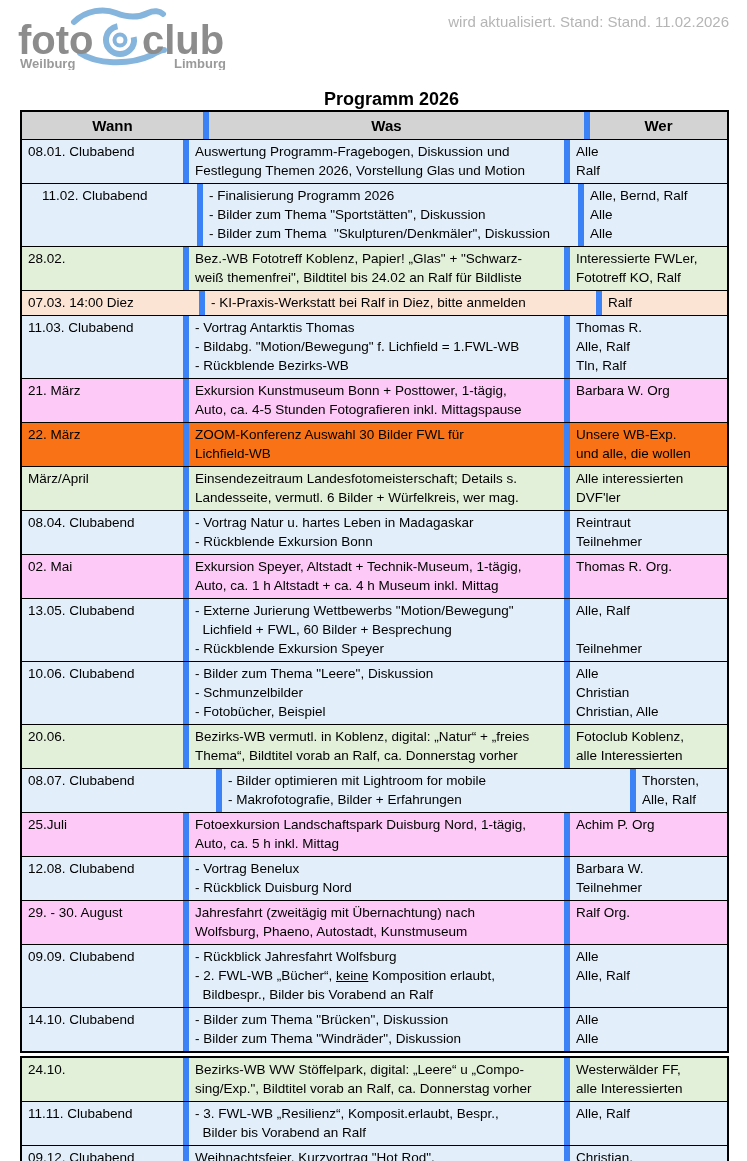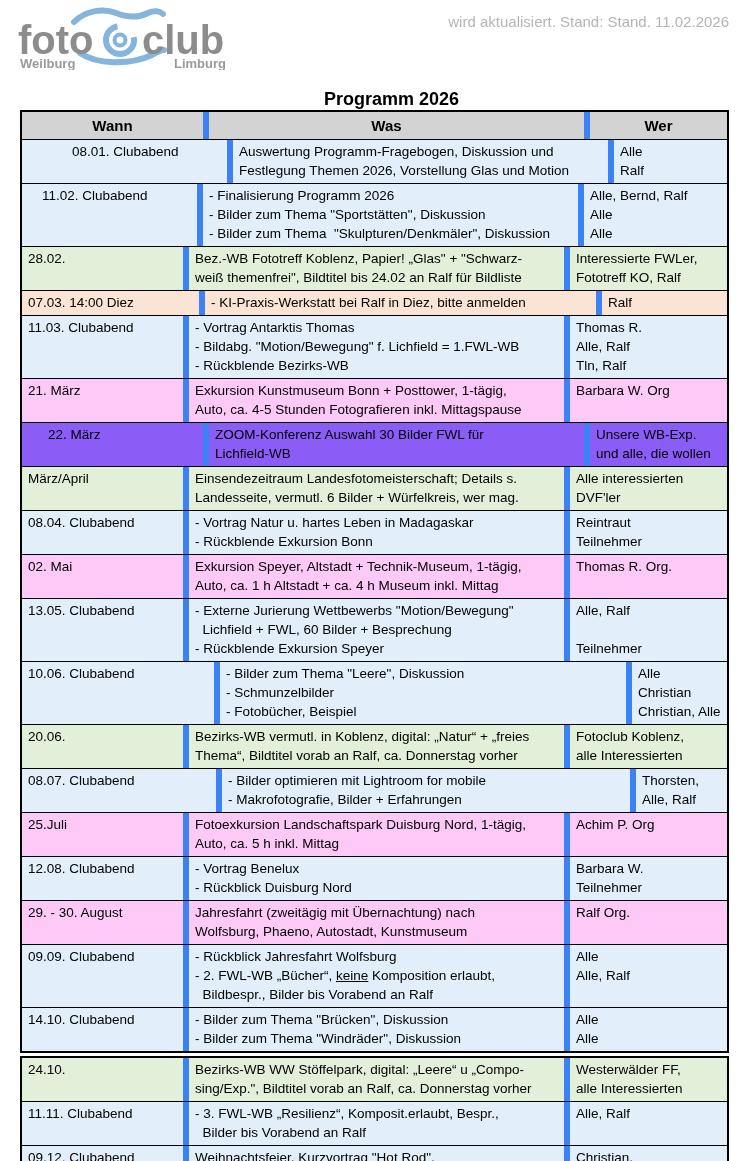--- a/index.html
+++ b/index.html
@@ -49,21 +49,21 @@
   <div class="status">wird aktualisiert. Stand: Stand. 11.02.2026</div>
   <h1 class="title">Programm 2026</h1>
 </div>
 
 <div class="tbl" id="table-a">
   <div class="row head" style="background: rgb(211, 211, 211);">
     <div class="cell">Wann</div>
     <div class="cell">Was</div>
     <div class="cell">Wer</div>
   </div>
-<div class="row" style="background: rgb(226, 239, 250); padding-left: 44px;">
+<div class="row" style="background: rgb(226, 239, 250);">
       <div class="cell"><div class="line">08.01. Clubabend</div></div>
       <div class="cell"><div class="line">Auswertung Programm-Fragebogen, Diskussion und</div><div class="line">Festlegung Themen 2026, Vorstellung Glas und Motion</div></div>
       <div class="cell"><div class="line">Alle</div><div class="line">Ralf</div></div>
     </div>
     <div class="row" style="background: rgb(226, 239, 250); padding-left: 14px;">
       <div class="cell"><div class="line">11.02. Clubabend</div></div>
       <div class="cell"><div class="line">- Finalisierung Programm 2026</div><div class="line">- Bilder zum Thema "Sportstätten", Diskussion</div><div class="line">- Bilder zum Thema  "Skulpturen/Denkmäler", Diskussion</div></div>
       <div class="cell"><div class="line">Alle, Bernd, Ralf</div><div class="line">Alle</div><div class="line">Alle</div></div>
     </div>
     <div class="row" style="background: rgb(226, 239, 217);">
@@ -79,21 +79,21 @@
     <div class="row" style="background: rgb(226, 239, 250);">
       <div class="cell"><div class="line">11.03. Clubabend</div></div>
       <div class="cell"><div class="line">- Vortrag Antarktis Thomas</div><div class="line">- Bildabg. "Motion/Bewegung" f. Lichfield = 1.FWL-WB</div><div class="line">- Rückblende Bezirks-WB</div></div>
       <div class="cell"><div class="line">Thomas R.</div><div class="line">Alle, Ralf</div><div class="line">Tln, Ralf</div></div>
     </div>
     <div class="row" style="background: rgb(253, 201, 247);">
       <div class="cell"><div class="line">21. März</div></div>
       <div class="cell"><div class="line">Exkursion Kunstmuseum Bonn + Posttower, 1-tägig,</div><div class="line">Auto, ca. 4-5 Stunden Fotografieren inkl. Mittagspause</div></div>
       <div class="cell"><div class="line">Barbara W. Org</div></div>
     </div>
-    <div class="row" style="background: #8b5cf6; padding-left: 20px;">
+    <div class="row" style="background: #f97316;">
       <div class="cell"><div class="line">22. März</div></div>
       <div class="cell"><div class="line">ZOOM-Konferenz Auswahl 30 Bilder FWL für</div><div class="line">Lichfield-WB</div></div>
       <div class="cell"><div class="line">Unsere WB-Exp.</div><div class="line">und alle, die wollen</div></div>
     </div>
     <div class="row" style="background: rgb(226, 239, 217);">
       <div class="cell"><div class="line">März/April</div></div>
       <div class="cell"><div class="line">Einsendezeitraum Landesfotomeisterschaft; Details s.</div><div class="line">Landesseite, vermutl. 6 Bilder + Würfelkreis, wer mag.</div></div>
       <div class="cell"><div class="line">Alle interessierten</div><div class="line">DVF'ler</div></div>
     </div>
     <div class="row" style="background: rgb(226, 239, 250);">
@@ -104,21 +104,21 @@
     <div class="row" style="background: rgb(253, 201, 247);">
       <div class="cell"><div class="line">02. Mai</div></div>
       <div class="cell"><div class="line">Exkursion Speyer, Altstadt + Technik-Museum, 1-tägig,</div><div class="line">Auto, ca. 1 h Altstadt + ca. 4 h Museum inkl. Mittag</div></div>
       <div class="cell"><div class="line">Thomas R. Org.</div></div>
     </div>
     <div class="row" style="background: rgb(226, 239, 250);">
       <div class="cell"><div class="line">13.05. Clubabend</div></div>
       <div class="cell"><div class="line">- Externe Jurierung Wettbewerbs "Motion/Bewegung"</div><div class="line">  Lichfield + FWL, 60 Bilder + Besprechung</div><div class="line">- Rückblende Exkursion Speyer</div></div>
       <div class="cell"><div class="line">Alle, Ralf</div><div class="line">&nbsp;</div><div class="line">Teilnehmer</div></div>
     </div>
-    <div class="row" style="background: rgb(226, 239, 250); gap: 31px;">
+    <div class="row" style="background: rgb(226, 239, 250);">
       <div class="cell"><div class="line">10.06. Clubabend</div></div>
       <div class="cell"><div class="line">- Bilder zum Thema "Leere", Diskussion</div><div class="line">- Schmunzelbilder</div><div class="line">- Fotobücher, Beispiel</div></div>
       <div class="cell"><div class="line">Alle</div><div class="line">Christian</div><div class="line">Christian, Alle</div></div>
     </div>
     <div class="row" style="background: rgb(226, 239, 217);">
       <div class="cell"><div class="line">20.06.</div></div>
       <div class="cell"><div class="line">Bezirks-WB vermutl. in Koblenz, digital: „Natur“ + „freies</div><div class="line">Thema“, Bildtitel vorab an Ralf, ca. Donnerstag vorher</div></div>
       <div class="cell"><div class="line">Fotoclub Koblenz,</div><div class="line">alle Interessierten</div></div>
     </div>
     <div class="row" style="background: rgb(226, 239, 250); gap: 33px;">

